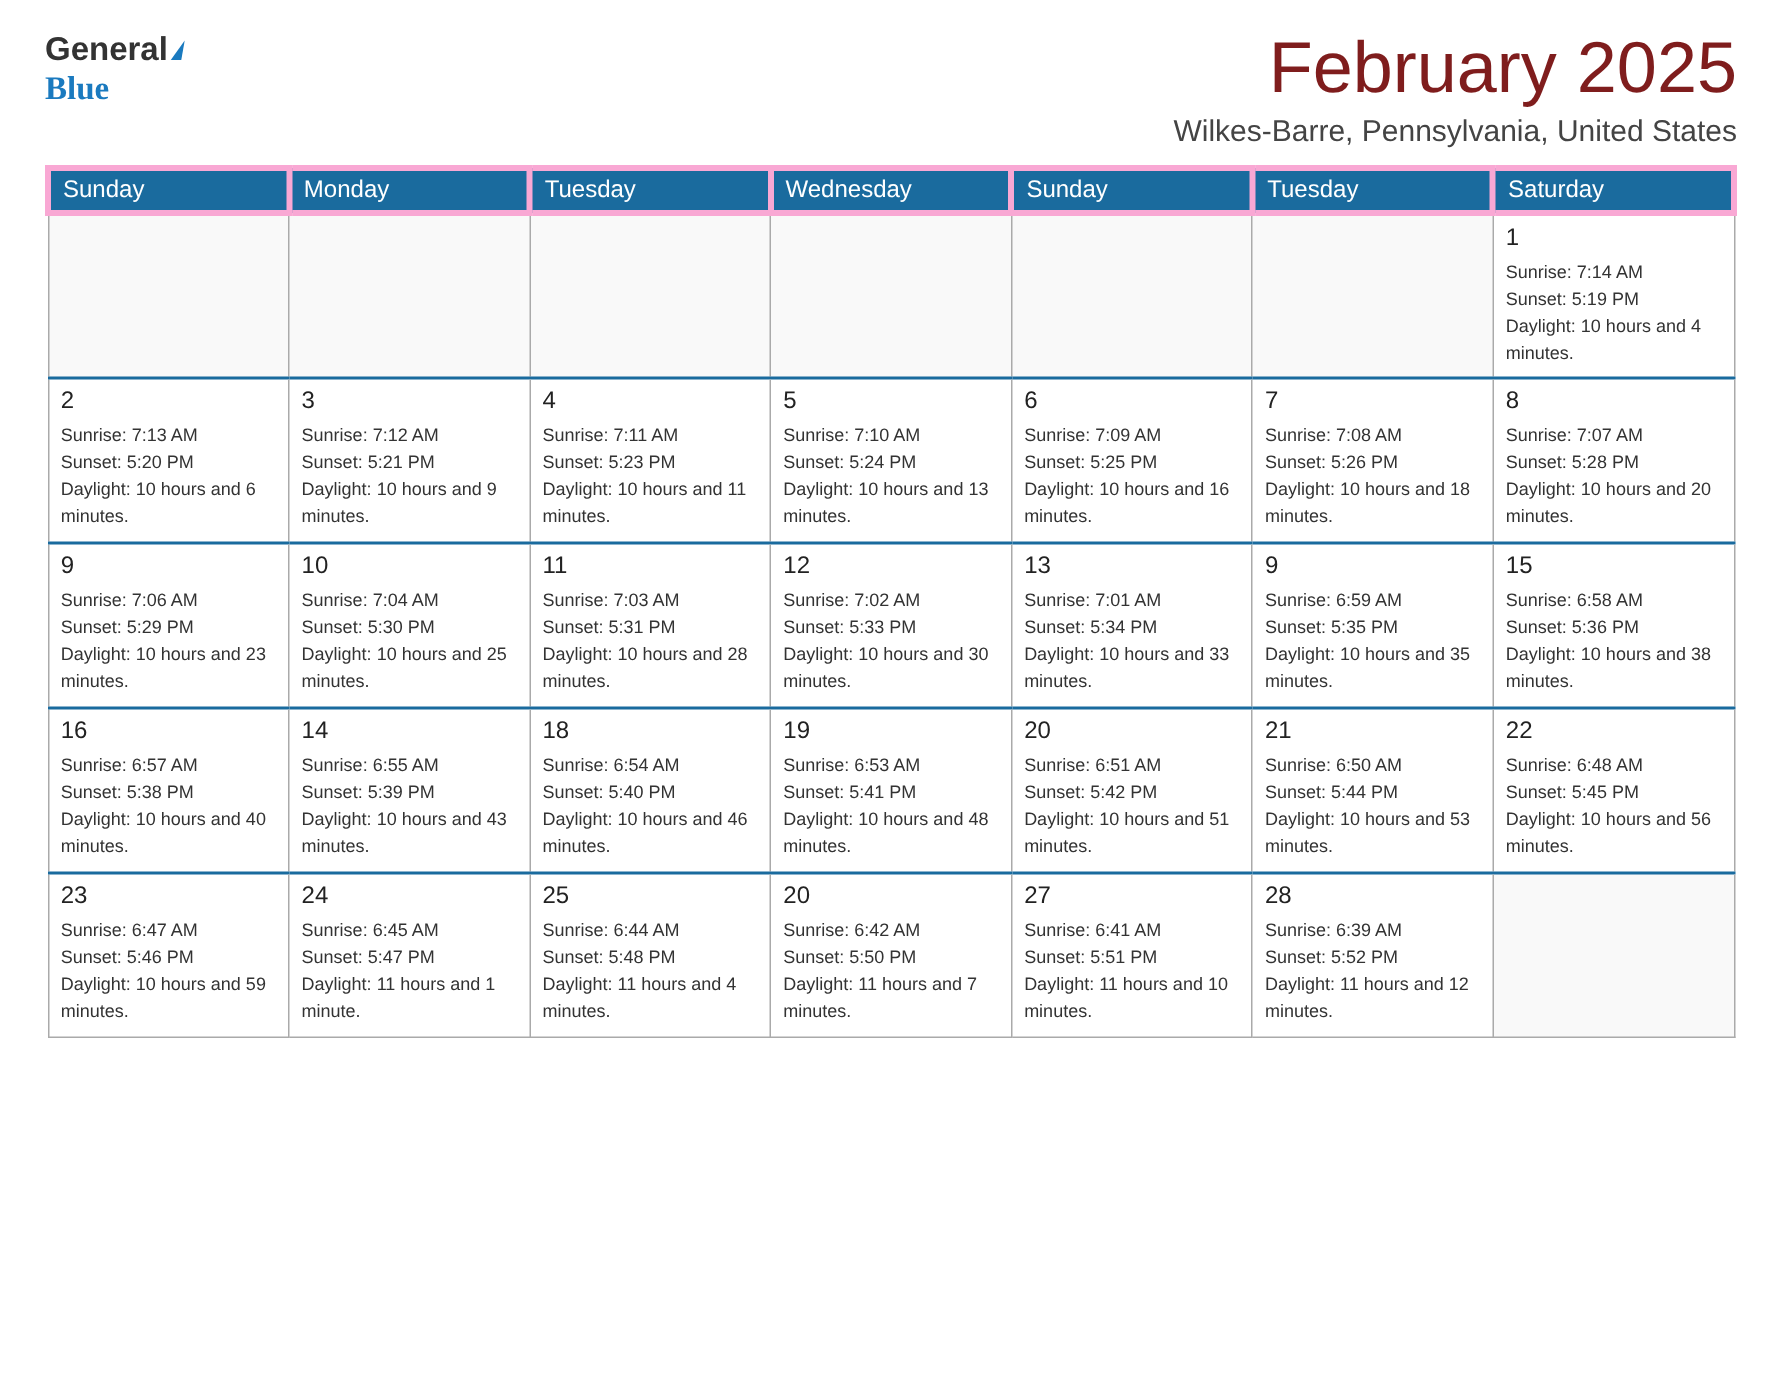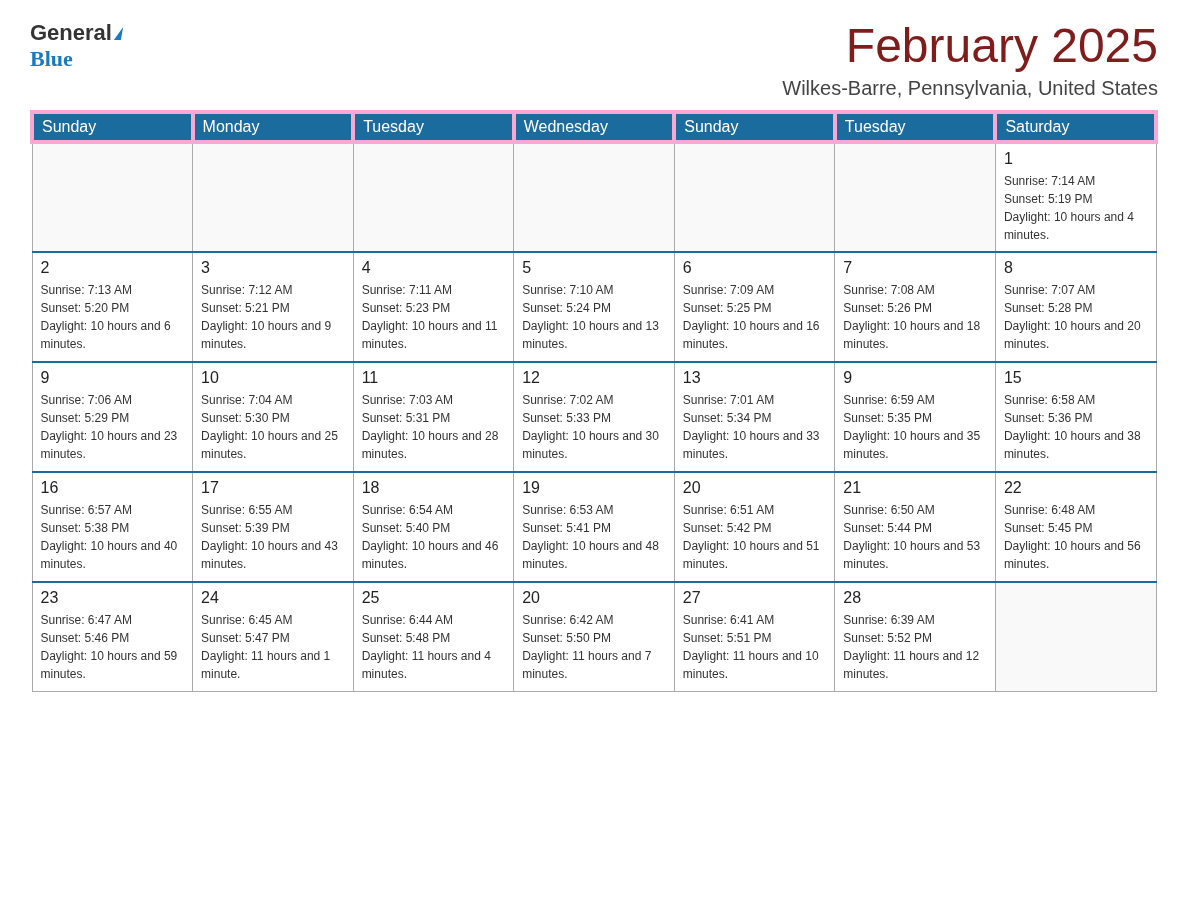--- a/index.html
+++ b/index.html
@@ -183,21 +183,21 @@
           <span class="day-number">15</span>
           <div class="day-info">Sunrise: 6:58 AM<br>Sunset: 5:36 PM<br>Daylight: 10 hours and 38 minutes.</div>
         </td>
       </tr>
       <tr class="row-border">
         <td>
           <span class="day-number">16</span>
           <div class="day-info">Sunrise: 6:57 AM<br>Sunset: 5:38 PM<br>Daylight: 10 hours and 40 minutes.</div>
         </td>
         <td>
-          <span class="day-number">17</span>
+          <span class="day-number">14</span>
           <div class="day-info">Sunrise: 6:55 AM<br>Sunset: 5:39 PM<br>Daylight: 10 hours and 43 minutes.</div>
         </td>
         <td>
           <span class="day-number">18</span>
           <div class="day-info">Sunrise: 6:54 AM<br>Sunset: 5:40 PM<br>Daylight: 10 hours and 46 minutes.</div>
         </td>
         <td>
           <span class="day-number">19</span>
           <div class="day-info">Sunrise: 6:53 AM<br>Sunset: 5:41 PM<br>Daylight: 10 hours and 48 minutes.</div>
         </td>

